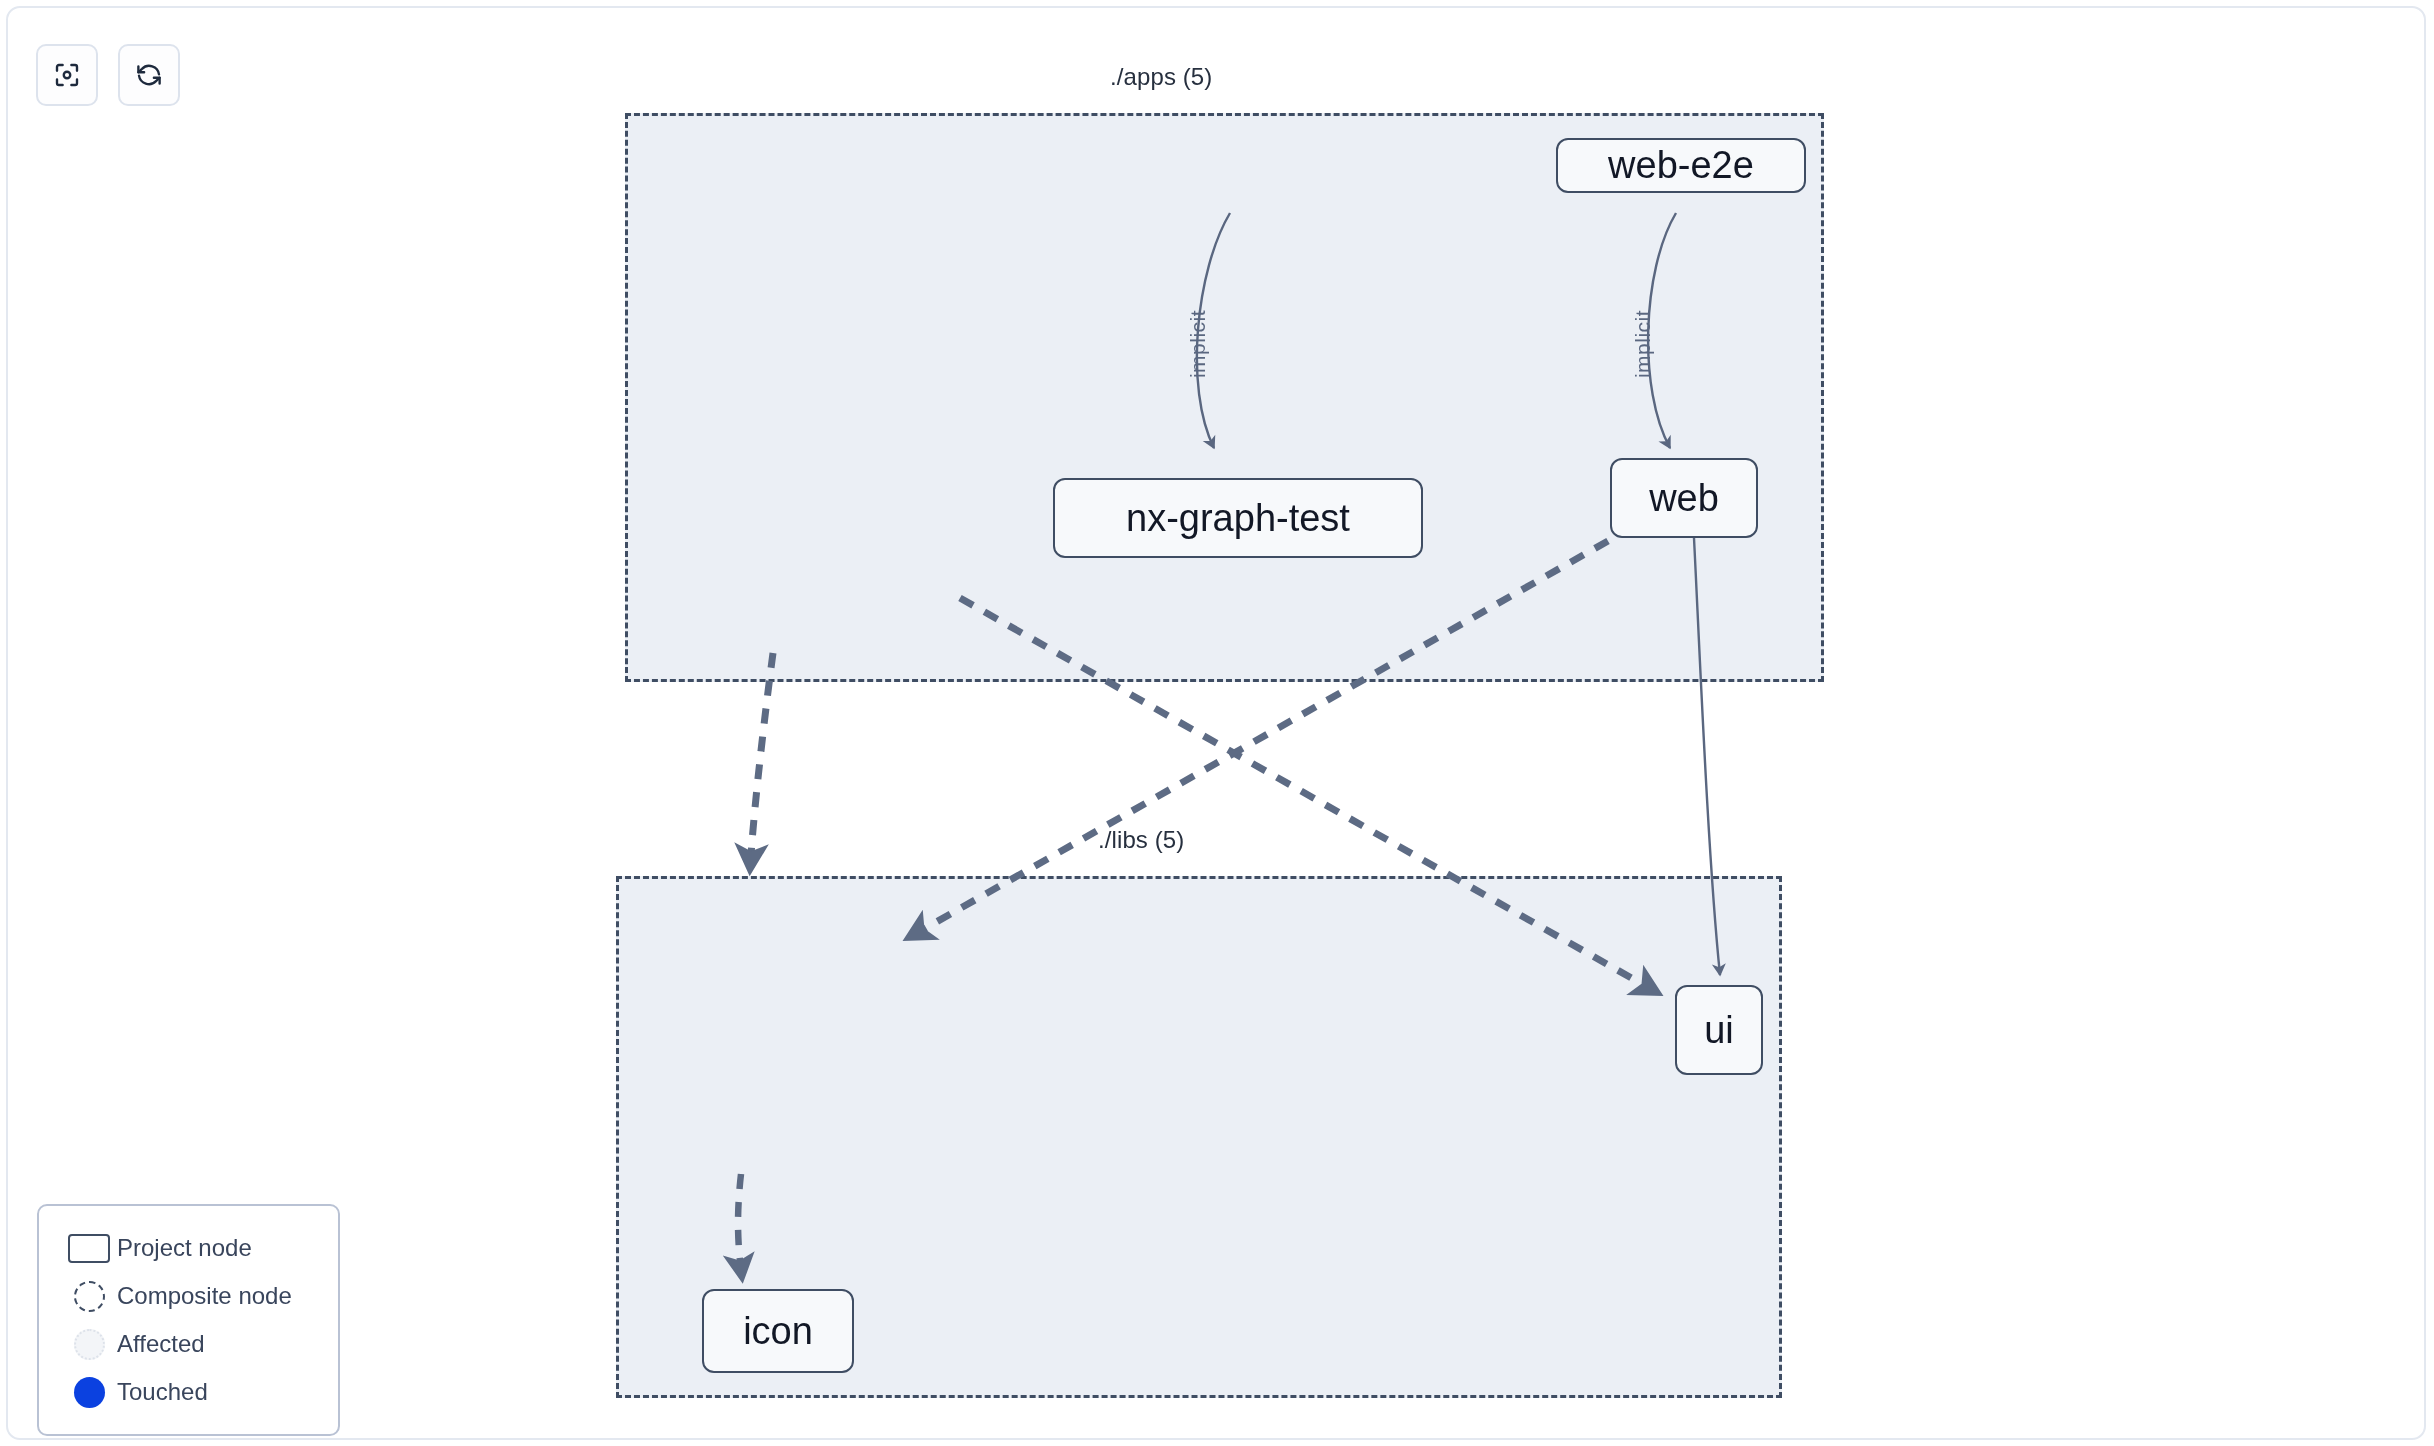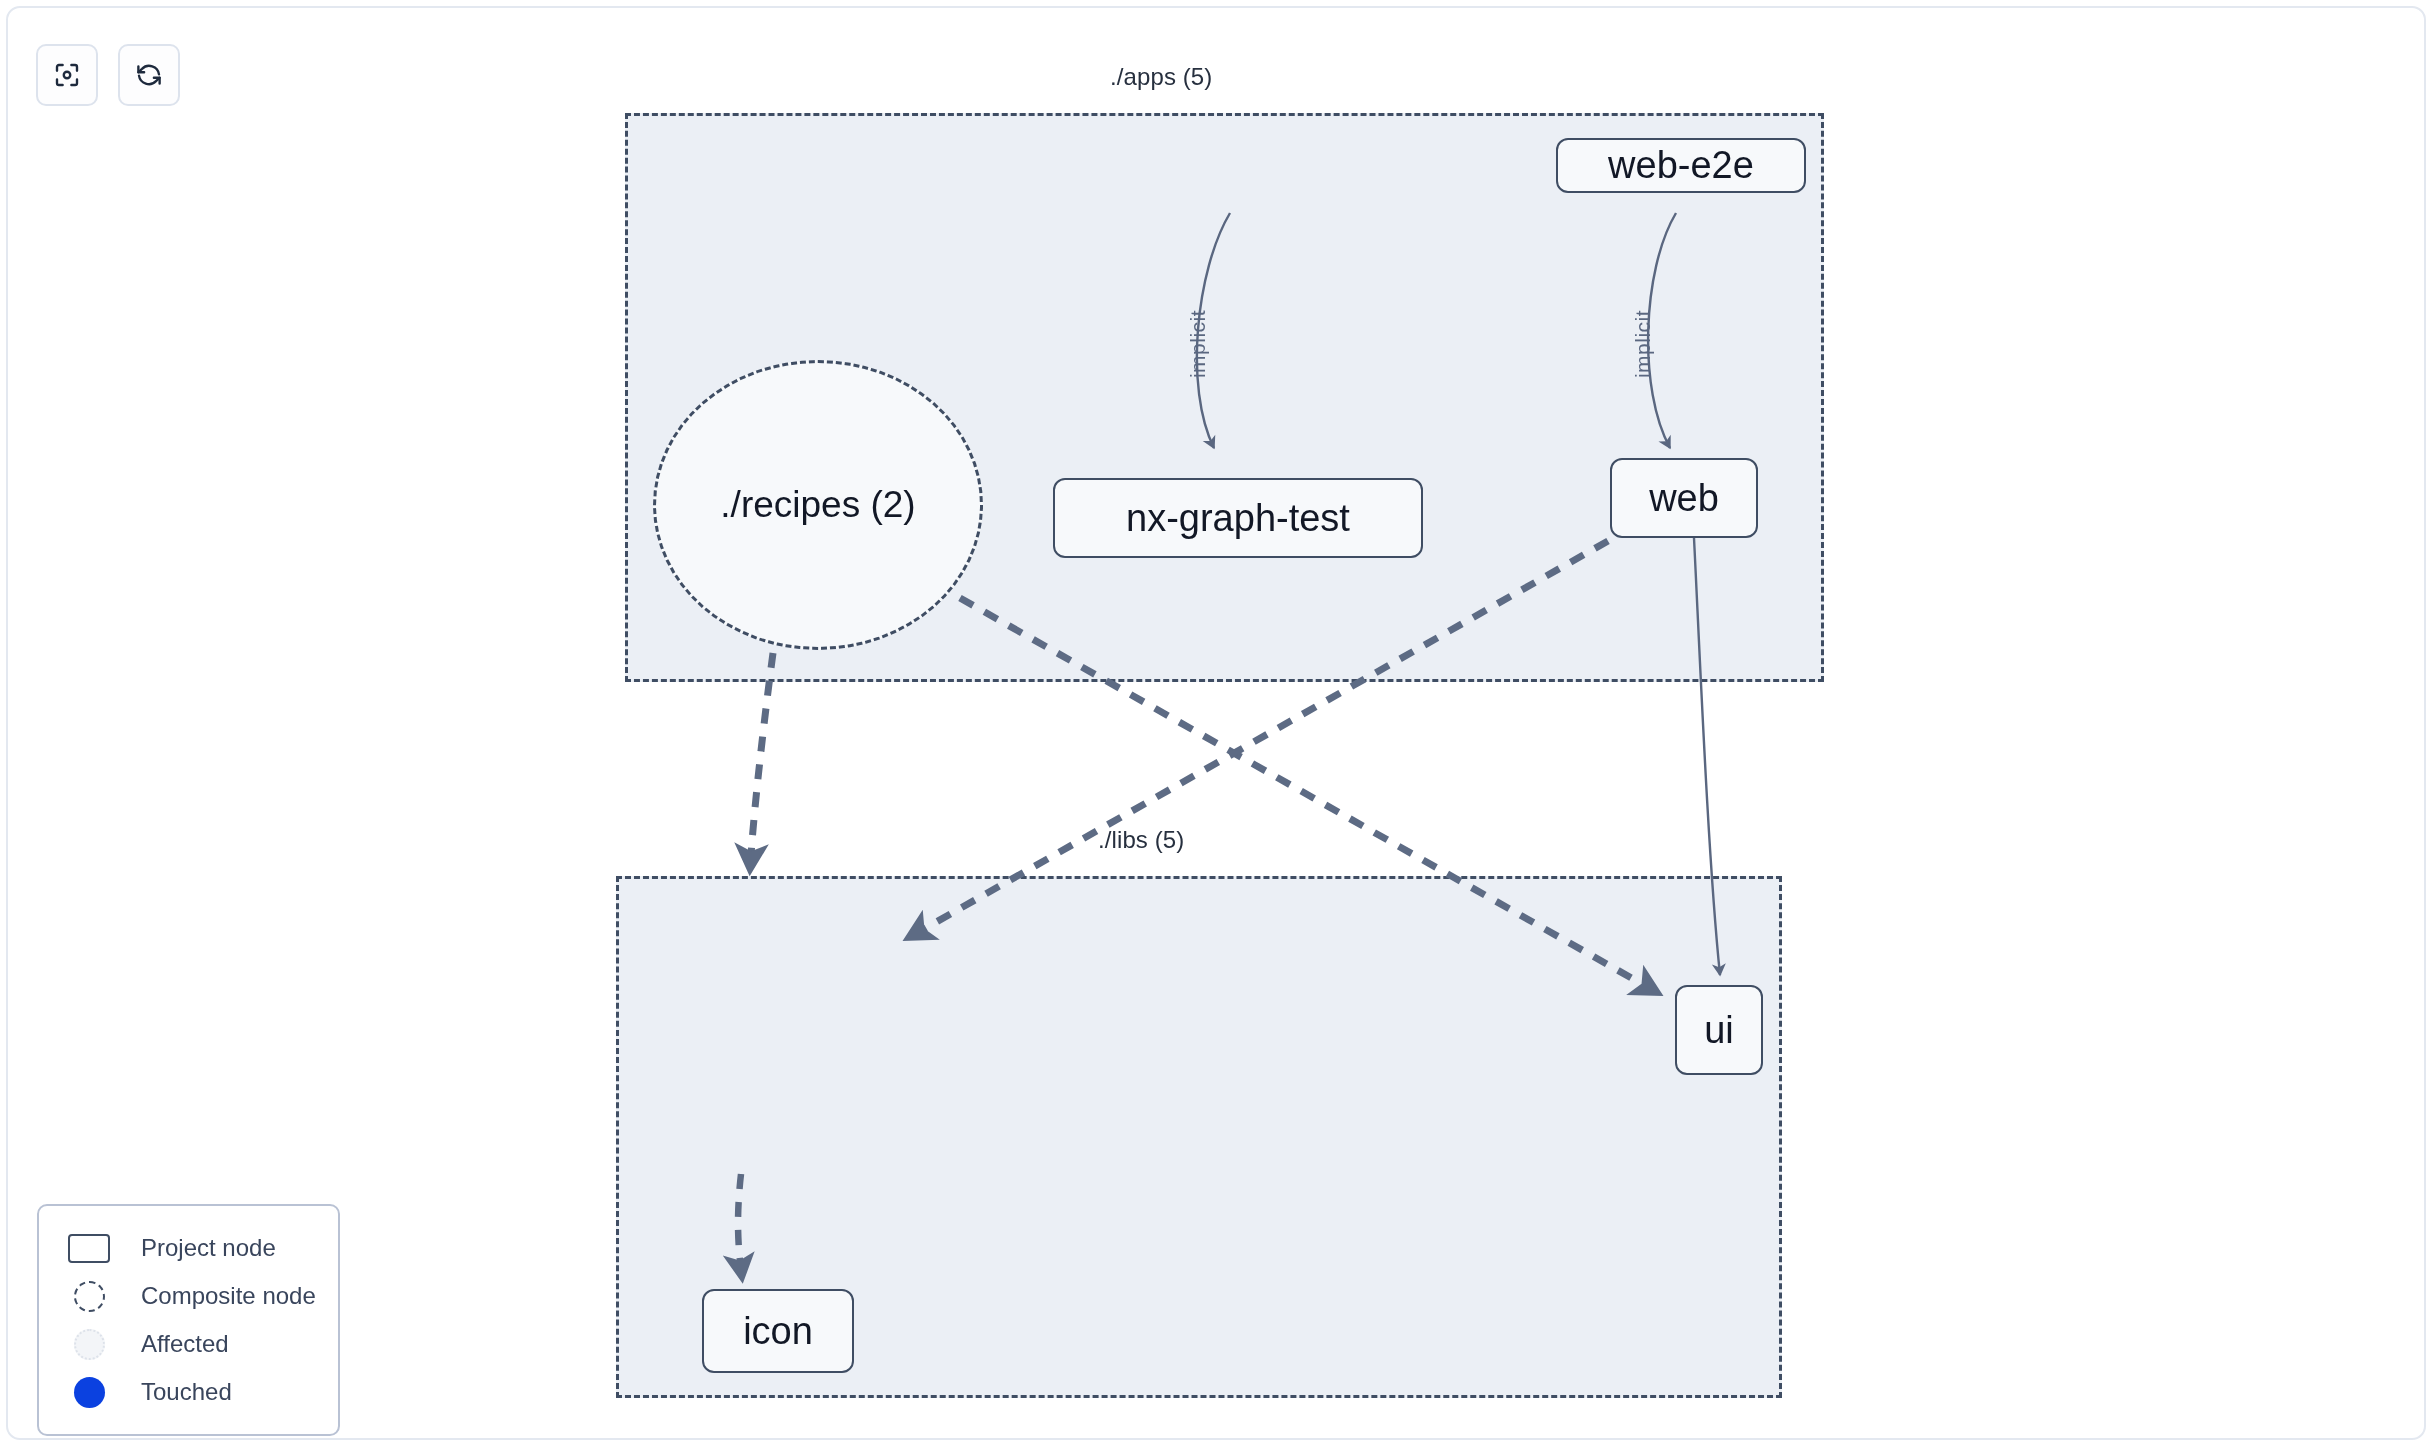--- a/index.html
+++ b/index.html
@@ -147,21 +147,21 @@
   .legend-swatch {
     width: 56px;
     flex: 0 0 56px;
     display: flex;
     align-items: center;
     justify-content: center;
   }
   .legend-text {
     font-size: 24px;
     color: #39455c;
-    margin-left: 24px;
+    margin-left: 0;
     white-space: nowrap;
   }
   .sw-project {
     width: 42px; height: 29px;
     box-sizing: border-box;
     border: 2.5px solid #3f4d63;
     border-radius: 4px;
     background: #ffffff;
   }
   .sw-composite {
@@ -242,23 +242,20 @@
       <path d="M952,590 L1650,985" fill="none" stroke="#5d6b84" stroke-width="7" stroke-dasharray="15 13" marker-end="url(#arrow-bold)"></path>
 
       <path d="M1600,533 L900,930" fill="none" stroke="#5d6b84" stroke-width="7" stroke-dasharray="15 13" marker-end="url(#arrow-bold)"></path>
 
       <path d="M733,1166 C728,1210 730,1240 734,1270" fill="none" stroke="#5d6b84" stroke-width="6.5" stroke-dasharray="15 13" marker-end="url(#arrow-bold)"></path>
     </svg>
 
     <div class="edge-label" style="left:1145px; top:324px; width:90px; text-align:center;">implicit</div>
     <div class="edge-label" style="left:1590px; top:324px; width:90px; text-align:center;">implicit</div>
 
-    <div class="composite-node" style="left:645px; top:352px; width:330px; height:290px;">
-      <span>./recipes (2)</span>
-    </div>
 
     <div class="project-node" style="left:1548px; top:130px; width:250px; height:55px;">
       <span>web-e2e</span>
     </div>
     <div class="project-node" style="left:1045px; top:470px; width:370px; height:80px;">
       <span>nx-graph-test</span>
     </div>
     <div class="project-node" style="left:1602px; top:450px; width:148px; height:80px;">
       <span>web</span>
     </div>

